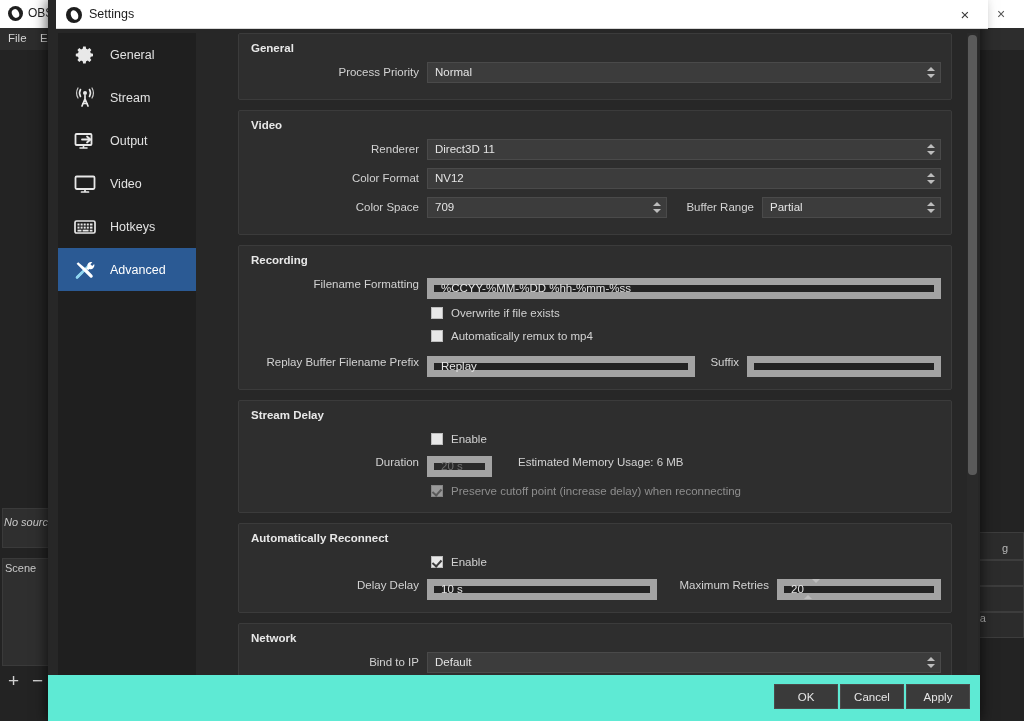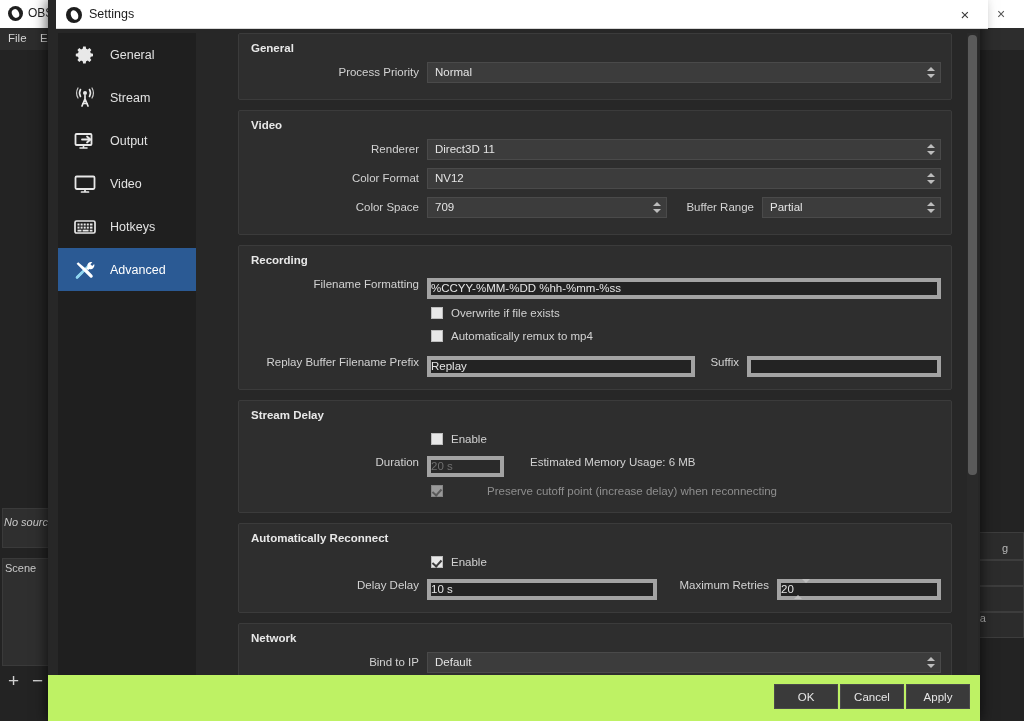--- a/index.html
+++ b/index.html
@@ -182,22 +182,22 @@
   .spin-standalone {
     position: relative; width: 18px; height: 21px;
     display: flex; flex-direction: column;
     align-items: center; justify-content: center;
     flex: 0 0 18px; cursor: pointer;
   }
 
   
   .txt {
     height: 21px; background: #232323;
-    border: 4px solid #a3a3a3;
-    display: flex; align-items: center; 
+    border: 7px solid #a3a3a3;
+    display: flex; align-items: center; padding-left: 7px;
     font-size: 11.5px; color: #e4e4e4; margin-top: 8px;
   }
   .txt.disabled { color: #6f6f6f; background: #2a2a2a; }
 
   
   .cbrow {
     display: flex; align-items: center;
     height: 23px; padding-left: 182px;
   }
   .cb {
@@ -207,39 +207,39 @@
   }
   .cb.checked::after {
     content: ""; position: absolute;
     left: 2px; top: 1px; width: 4px; height: 7px;
     border: solid #3b3b3b; border-width: 0 2px 2px 0;
     transform: rotate(42deg);
   }
   .cb.dim { background: #9a9a9a; border-color: #868686; }
   .cb.dim.checked::after { border-color: #5a5a5a; }
   .cbtext { font-size: 11.5px; color: #d2d2d2; }
-  .cbtext.dim { color: #8e8e8e; margin-left: 36px; }
+  .cbtext.dim { color: #8e8e8e; }
   .static-note { font-size: 11.5px; color: #d2d2d2; margin-left: 8px; }
 
   
   #vscroll {
     position: absolute; right: 2px; top: 4px;
     width: 11px; height: 640px; background: #2a2a2a;
   }
   #vscroll-thumb {
     position: absolute; left: 1px; top: 2px;
     width: 9px; height: 440px;
     background: #5a5a5a; border-radius: 4px;
     cursor: pointer;
   }
 
   
   #dlg-footer {
     position: absolute; left: 0; bottom: 0;
-    width: 932px; height: 46px; background: #bef264; padding-left: 28px;
+    width: 932px; height: 46px; background: #5eead4; padding-left: 28px;
   }
   .btn {
     position: absolute; top: 9px;
     width: 64px; height: 25px;
     background: #3a3a3a; border: 1px solid #4a4a4a;
     color: #e6e6e6; font-size: 11.5px;
     display: flex; align-items: center; justify-content: center;
     cursor: pointer;
   }
 </style>
@@ -468,21 +468,21 @@
         <div class="group">
           <div class="group-title">Stream Delay</div>
 
           <div class="cbrow">
             <span class="cb"></span>
             <span class="cbtext">Enable</span>
           </div>
 
           <div class="row">
             <div class="lbl w178">Duration</div>
-            <div class="txt disabled" style="width:77px;">
+            <div class="txt disabled" style="width:65px;">
               <span>20 s</span>
             </div>
             <div class="spin-standalone">
               <i class="ar up"></i>
                 <i class="ar dn"></i>
             </div>
             <div class="static-note">Estimated Memory Usage: 6 MB</div>
           </div>
 
           <div class="cbrow">

